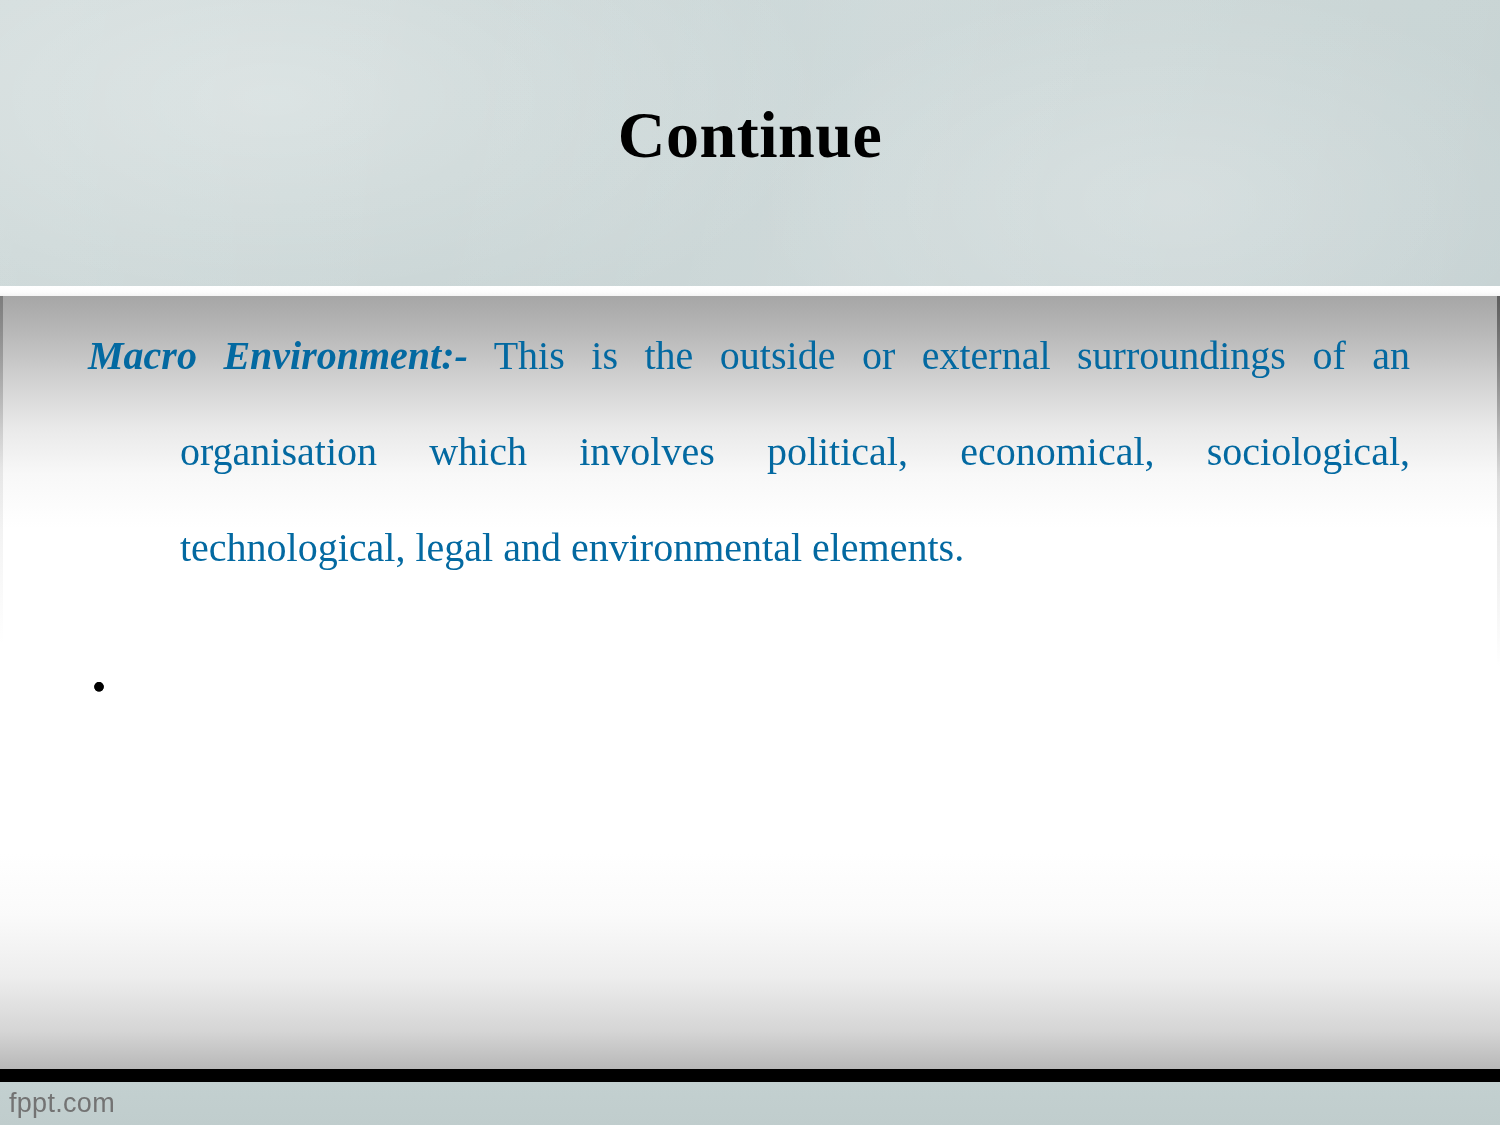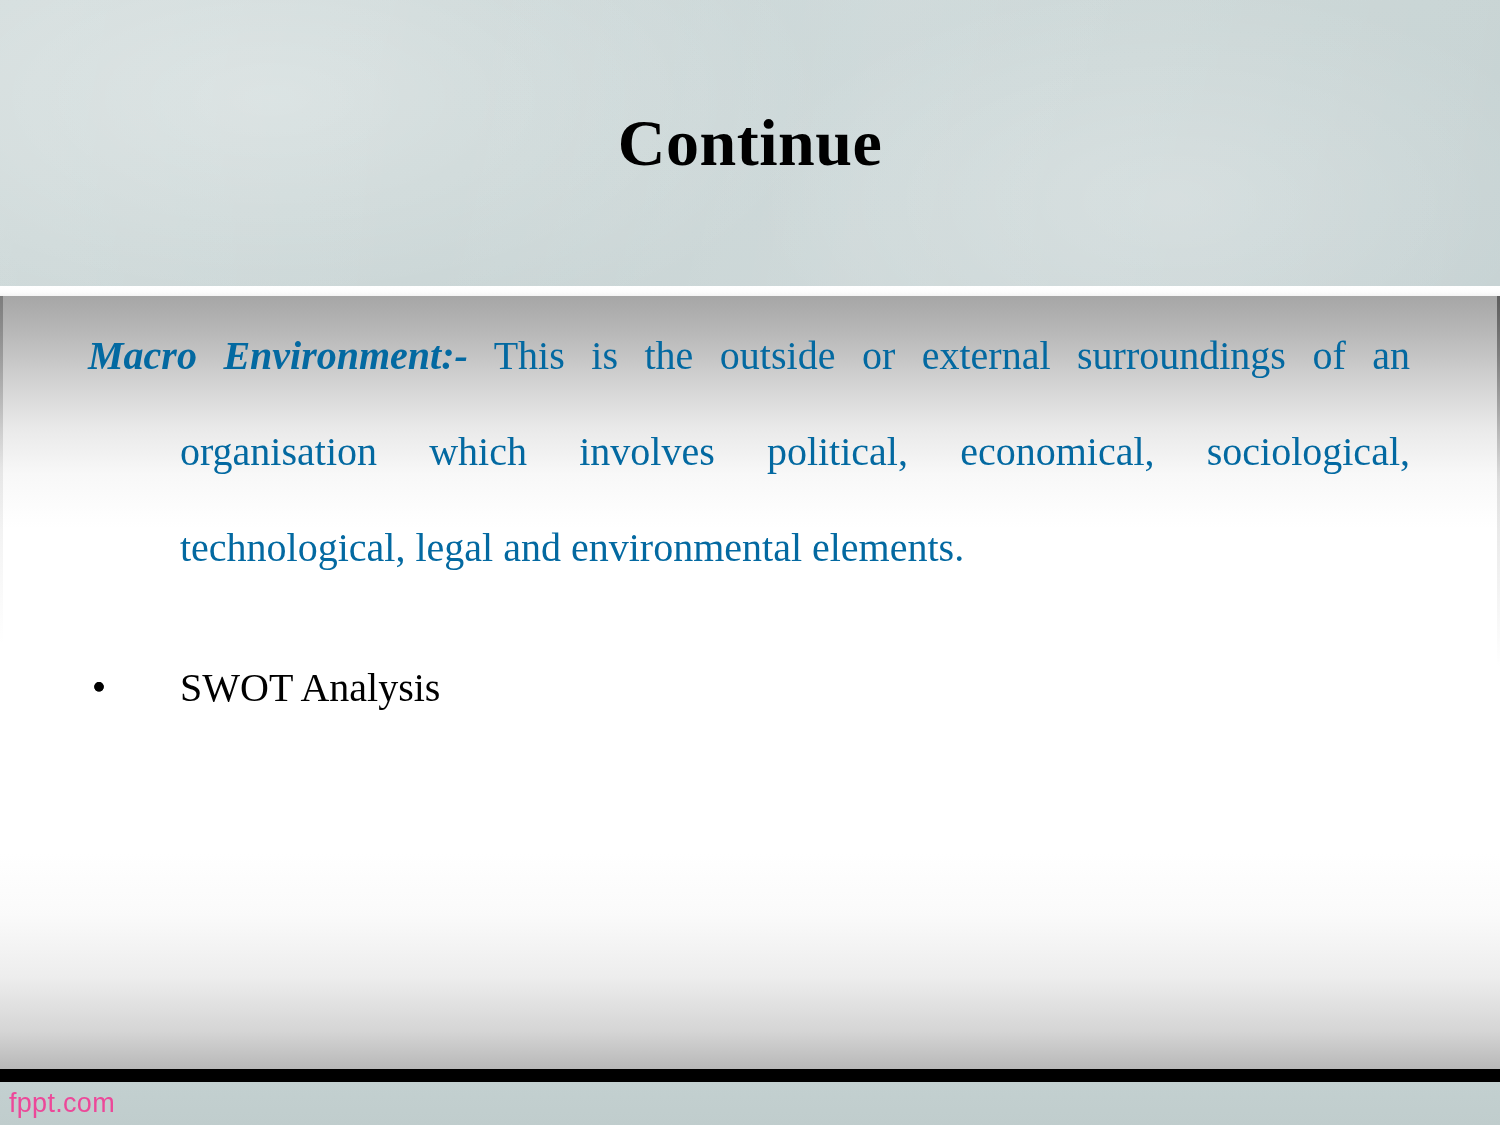--- a/index.html
+++ b/index.html
@@ -42,21 +42,21 @@
       rgba(255,255,255,0.10) 0%,
       rgba(255,255,255,0.00) 30%,
       rgba(255,255,255,0.13) 58%,
       rgba(255,255,255,0.00) 100%);
     pointer-events: none;
   }
 
   .slide-title {
     position: absolute;
     left: 0;
-    top: 104px;
+    top: 96px;
     width: 1500px;
     text-align: center;
     font-family: "Liberation Serif", "DejaVu Serif", serif;
     font-weight: bold;
     font-size: 66px;
     line-height: 78px;
     color: #000000;
     letter-spacing: 0.5px;
   }
 
@@ -176,21 +176,21 @@
     height: 43px;
     background: linear-gradient(180deg, #c3d0d0 0%, #c0cdcd 100%);
   }
   .footer-mark {
     position: absolute;
     left: 9px;
     top: 1087px;
     font-family: "Liberation Sans", "DejaVu Sans", sans-serif;
     font-size: 27px;
     line-height: 32px;
-    color: #ec4899;
+    color: #737373;
     letter-spacing: 0.3px;
   }
 </style>
 </head>
 <body>
 
 <div id="slide">
 
   <div class="header-band"></div>
   <div class="header-sheen"></div>
@@ -206,21 +206,20 @@
   <div class="content">
 
     <p class="para"><span class="lead">Macro Environment:-</span><span> This is the outside or external surroundings of an organisation which involves political, economical, sociological, technological, legal and environmental elements.</span></p>
 
     <ul class="bullet-list">
       <li class="bullet-item">
         <span class="bullet-marker">•</span>
       </li>
       <li class="bullet-item">
         <span class="bullet-marker">•</span>
-        <span>SWOT Analysis</span>
       </li>
     </ul>
 
   </div>
 
   <div class="bottom-rule"></div>
   <div class="footer-band"></div>
   <div class="footer-mark">fppt.com</div>
 
 </div>

